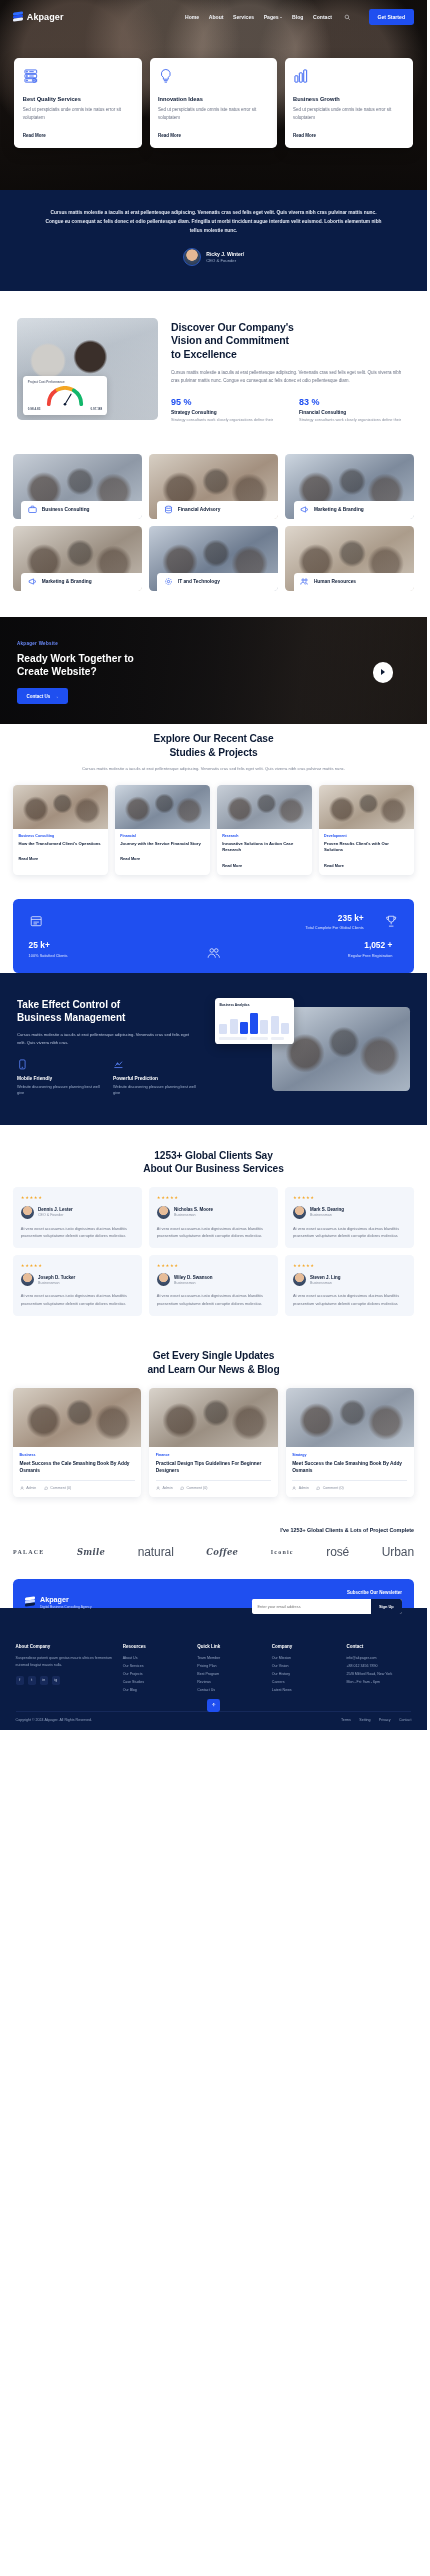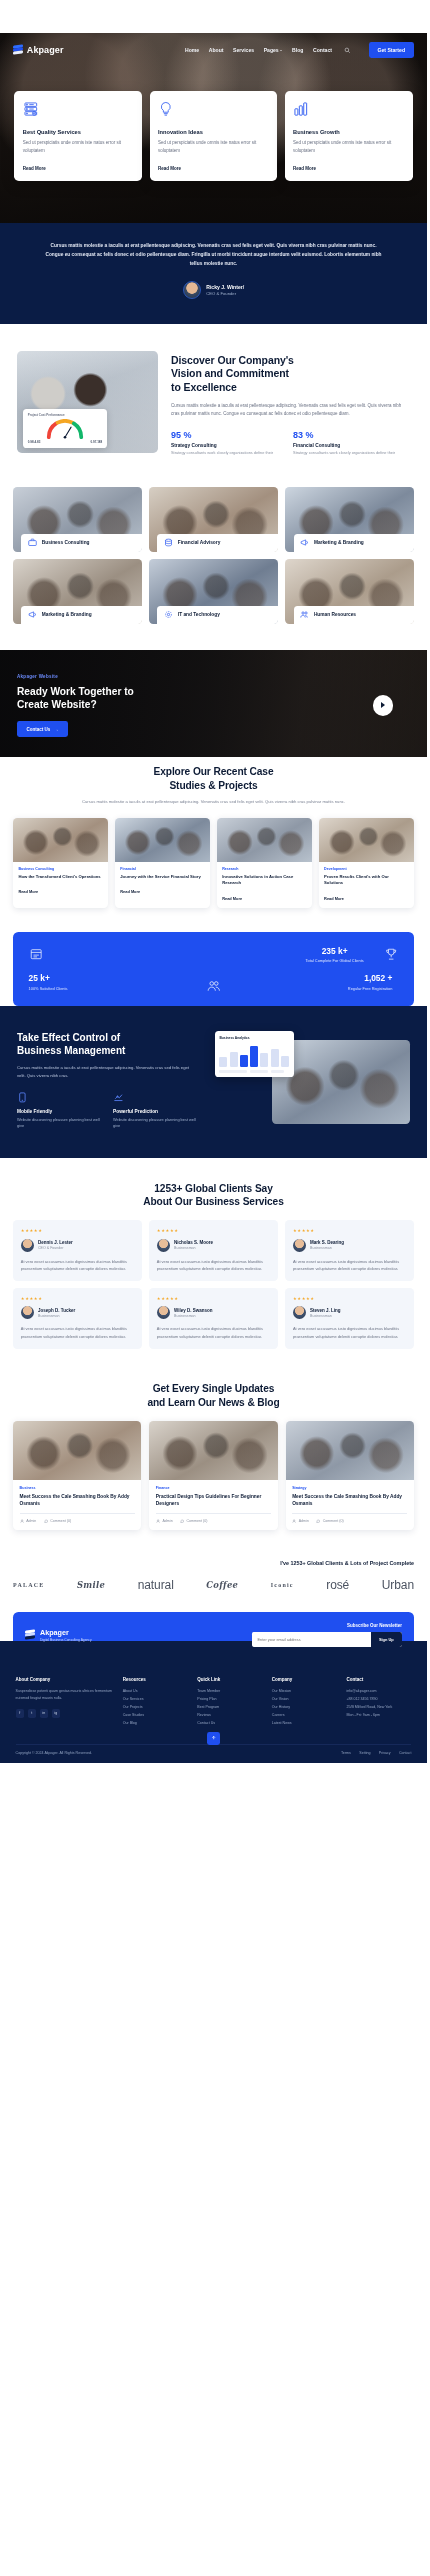--- a/index.html
+++ b/index.html
@@ -3,21 +3,21 @@
 <meta charset="utf-8">
 <style>
   * { box-sizing: border-box; margin: 0; padding: 0; }
   body {
     width: 431px;
     font-family: "Liberation Sans", sans-serif;
     background: #ffffff;
     color: #0d1b35;
     -webkit-font-smoothing: antialiased;
   }
-  .wrap { width: 427px; position: relative; overflow: hidden; margin-top: 33px; }
+  .wrap { width: 427px; position: relative; overflow: hidden; }
 
   
   .hero {
     position: relative;
     background: linear-gradient(125deg, #2a2320 0%, #3a302a 25%, #241e1b 55%, #2f2724 100%);
     padding-bottom: 42px;
   }
   .hero::before {
     content: ""; position: absolute; inset: 0;
     background:
@@ -114,21 +114,21 @@
     box-shadow: 0 1.8px 7.2px rgba(0,0,0,.16);
   }
   .gauge-card .gt { font-size: 3px; color: #6a7183; font-weight: 600; margin-bottom: 1.8px; }
   .gauge-arc { height: 20.3px; position: relative; }
   .gauge-arc svg { display:block; margin: 0 auto; }
   .gauge-nums { display: flex; justify-content: space-between; font-size: 3px; color: #4a5568; font-weight: 700; margin-top: 1.2px; }
 
   .vision-txt { flex: 1; padding-top: 2.4px; }
   .vision-h2 { font-size: 10.5px; line-height: 1.3; font-weight: 700; color: #0d1b35; letter-spacing: -0.1px; }
   .vision-p { font-size: 4.5px; line-height: 1.9; color: #6a7183; margin-top: 7.2px; }
-  .stats { display: flex; gap: 20px; margin-top: 10.8px; align-items: center; }
+  .stats { display: flex; gap: 26px; margin-top: 10.8px; align-items: center; }
   .stat-num { font-size: 9px; font-weight: 700; color: #1f4ff0; }
   .stat-lbl { font-size: 4.8px; font-weight: 700; color: #0d1b35; margin-top: 3px; }
   .stat-sub { font-size: 3.9px; line-height: 1.7; color: #8a91a0; margin-top: 2.4px; }
 
   
   .sec-head { text-align: center; padding: 8.4px 54px 12px; }
   .sec-h2 { font-size: 10.2px; line-height: 1.32; font-weight: 700; color: #0d1b35; letter-spacing: -0.1px; }
   .sec-p { font-size: 4.2px; line-height: 1.85; color: #7b8293; margin-top: 6px; }
 
   .svc-grid { display: grid; grid-template-columns: repeat(3, 1fr); gap: 7.2px; padding: 0 13px 26px; }
@@ -178,21 +178,21 @@
   .stats-blue {
     margin: 0 13px; background: #1f4ff0; border-radius: 5.4px;
     padding: 14.4px 15.6px 15.6px; color: #fff; position: relative; overflow: hidden;
   }
   .sb-row { display: flex; align-items: flex-start; }
   .sb-item { display: flex; gap: 6px; align-items: flex-start; }
   .sb-ic { width: 14.4px; height: 14.4px; flex: none; }
   .sb-num { font-size: 8.4px; font-weight: 700; line-height: 1.1; }
   .sb-lbl { font-size: 3.9px; margin-top: 2.4px; color: #dbe4ff; }
   .sb-a { flex: none; }
-  .sb-b { margin-left: auto; margin-right: 20.3px; text-align: center; }
+  .sb-b { margin-left: auto; margin-right: 20.3px; text-align: right; }
   .sb-c { flex: none; text-align: left; }
   .sb-row2 { display: flex; align-items: flex-start; margin-top: 10.8px; }
   .sb-d { flex: none; }
   .sb-e { margin-left: auto; margin-right: 6px; text-align: right; }
   .sb-center { position: absolute; left: 50%; transform: translateX(-50%); bottom: 13px; }
 
   
   .effect { background: #0a1c45; padding: 25px 17px 27.5px; display: flex; gap: 26px; align-items: flex-start; margin-top: 0; }
   .effect-l { width: 180px; flex: none; }
   .effect-h2 { color: #fff; font-size: 10px; line-height: 1.32; font-weight: 700; }

